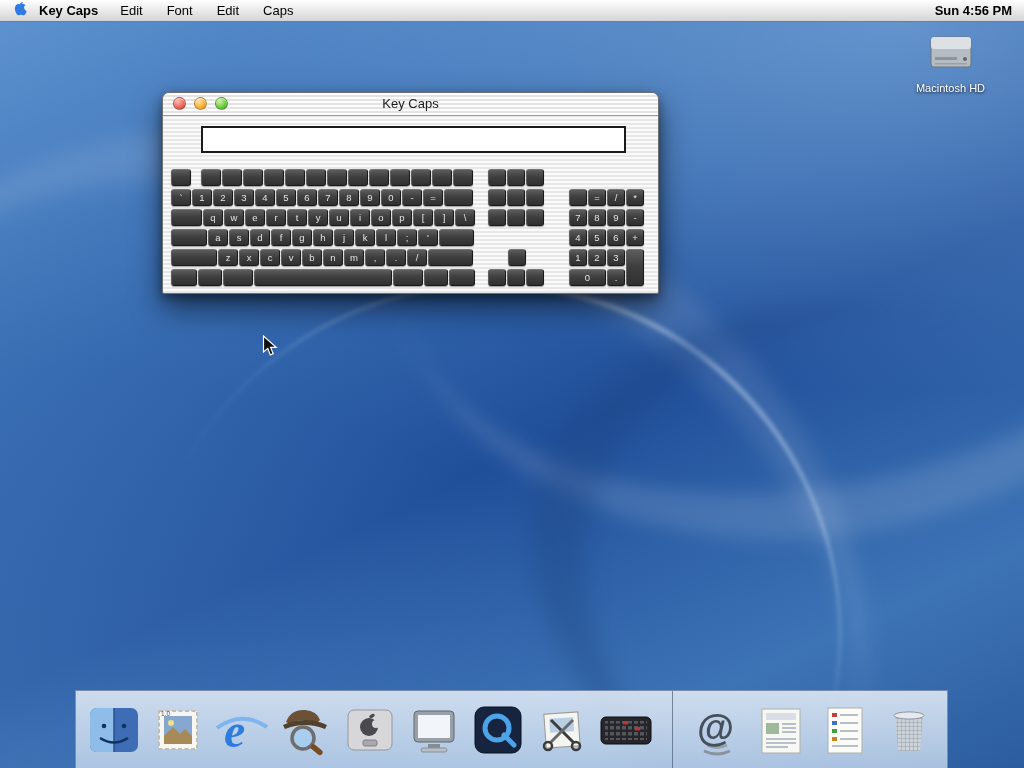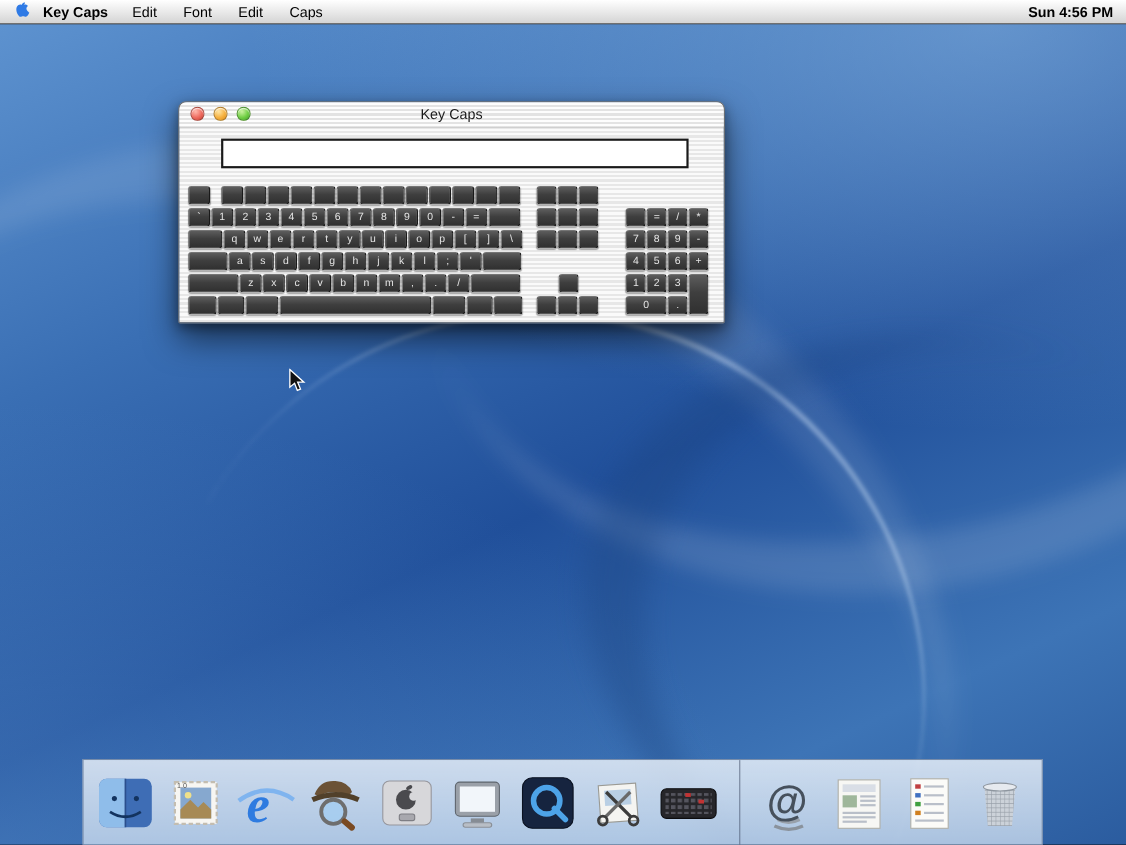--- a/index.html
+++ b/index.html
@@ -94,20 +94,30 @@
     </span>
     <span class="appname">Key Caps</span>
     <span class="menu-item">Edit</span>
     <span class="menu-item">Font</span>
     <span class="menu-item">Edit</span>
     <span class="menu-item">Caps</span>
     <span class="spacer"></span>
     <span class="clock">Sun 4:56 PM</span>
   </div>
 
+  <div class="hd">
+    <svg width="54" height="46" viewBox="0 0 54 46">
+      <rect x="7" y="7" width="40" height="30" rx="3" fill="#b6bcc4" stroke="#6e747c"></rect>
+      <rect x="7" y="7" width="40" height="12" rx="3" fill="#dde1e6"></rect>
+      <rect x="11" y="27" width="22" height="3" fill="#8e949c"></rect>
+      <circle cx="41" cy="29" r="2" fill="#5f656d"></circle>
+      <rect x="11" y="33" width="32" height="1.5" fill="#9aa0a8"></rect>
+    </svg>
+    <div class="label">Macintosh HD</div>
+  </div>
 
   <div class="window">
     <div class="titlebar">
       <div class="tl-btns">
         <span class="tl red"></span>
         <span class="tl yellow"></span>
         <span class="tl green"></span>
       </div>
       <span class="title">Key Caps</span>
     </div>

